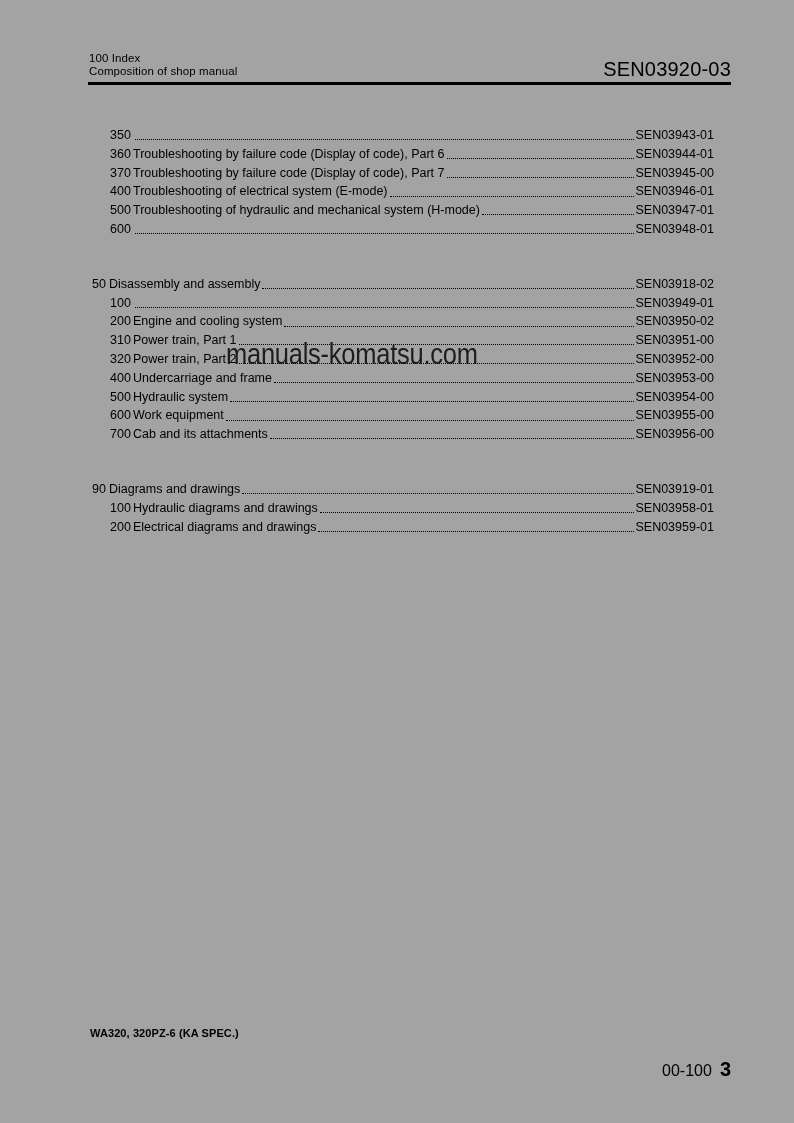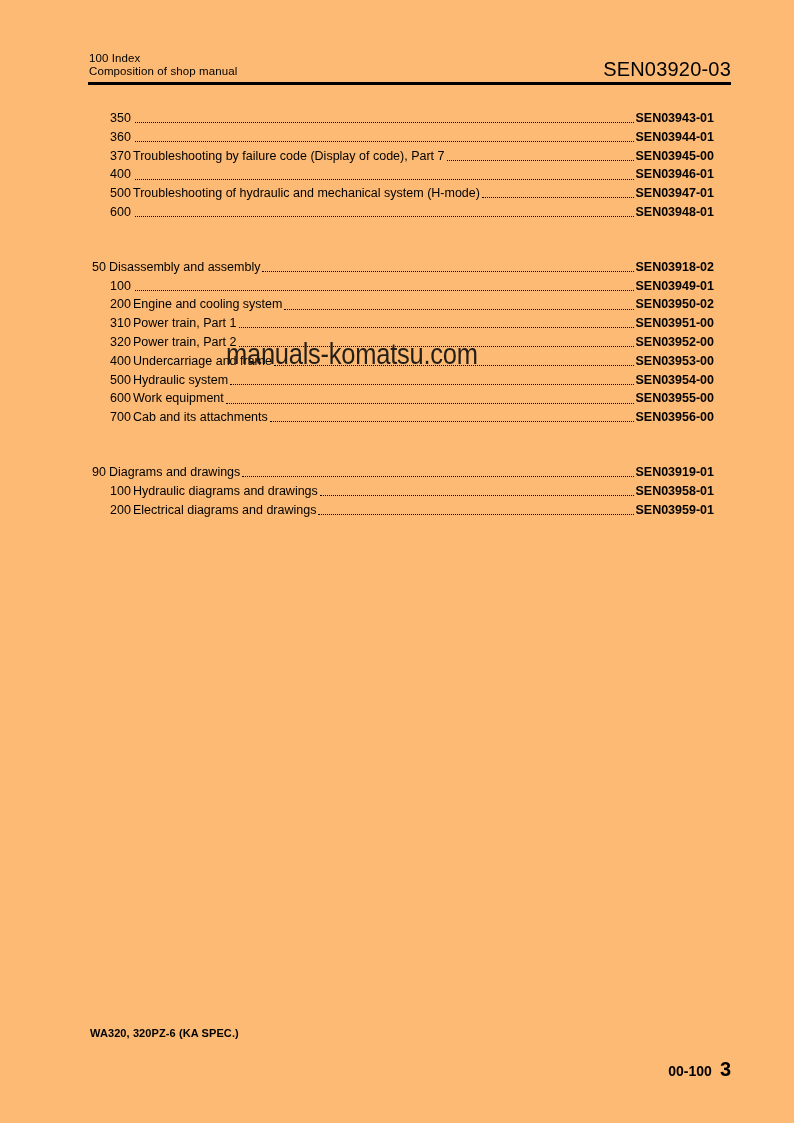--- a/index.html
+++ b/index.html
@@ -4,79 +4,79 @@
 <style>
   html, body { margin: 0; padding: 0; }
   body {
     width: 794px; height: 1123px;
     background: #ffffff;
     position: relative;
     overflow: hidden;
     font-family: "Liberation Sans", sans-serif;
     color: #000;
   }
-  .page { position: absolute; inset: 0; background: #fdba74; }
+  .page { position: absolute; inset: 0; background: #a3a3a3; }
 
   
   .hdr-left {
     position: absolute; left: 89px; top: 52px;
     font-size: 11.5px; line-height: 12.6px;
     letter-spacing: 0.1px;
   }
   .doc-code {
     position: absolute; right: 63px; top: 58px;
     font-size: 20px; letter-spacing: 0.2px;
   }
   .hdr-rule {
     position: absolute; left: 88px; top: 82px;
     width: 643px; height: 3px; background: #000;
   }
 
   
   .toc {
-    position: absolute; left: 92px; top: 109px;
+    position: absolute; left: 92px; top: 126px;
     width: 622px; font-size: 12.5px;
   }
   .toc-group + .toc-group { margin-top: 36px; }
   .toc-row {
     display: flex; align-items: stretch;
     height: 18.8px; line-height: 18.8px;
     white-space: nowrap;
   }
   .toc-row .num { flex: 0 0 auto; }
   .toc-row.parent .num { width: 17px; }
   .toc-row.sub { padding-left: 18px; }
   .toc-row.sub .num { width: 23px; }
   .toc-row .label { flex: 0 0 auto; }
   .dots {
     flex: 1 1 auto; min-width: 8px;
     border-bottom: 1.7px dotted #000;
     margin: 0 1px 4.5px 2px;
   }
-  .toc-row .code { flex: 0 0 auto; font-weight: bold; }
+  .toc-row .code { flex: 0 0 auto; }
 
   
   .watermark {
     position: absolute; left: 226px; top: 337px;
     font-size: 30px; letter-spacing: -0.3px;
     color: rgba(18,18,18,0.93);
     transform: scaleX(0.85); transform-origin: left top;
     z-index: 5; white-space: nowrap;
   }
 
   
   .ftr-left {
     position: absolute; left: 90px; top: 1027px;
     font-size: 11px; font-weight: bold; letter-spacing: 0.1px;
   }
   .ftr-right {
     position: absolute; right: 63px; top: 1058px;
     display: flex; align-items: baseline;
   }
-  .ftr-code { font-size: 14px; font-weight: bold; }
+  .ftr-code { font-size: 16px; font-weight: normal; }
   .ftr-page { font-size: 20px; font-weight: bold; margin-left: 8px; }
 </style>
 </head>
 <body>
 
 <div class="page">
 
   <div class="hdr-left">
     <div>100 Index</div>
     <div>Composition of shop manual</div>
@@ -86,31 +86,33 @@
 
   <div class="toc">
       <div class="toc-group">
         <div class="toc-row sub">
           <span class="num">350</span>
           <span class="dots"></span>
           <span class="code">SEN03943-01</span>
         </div>
         <div class="toc-row sub">
           <span class="num">360</span>
+          <span class="label">Troubleshooting by failure code (Display of code), Part 6</span>
           <span class="dots"></span>
           <span class="code">SEN03944-01</span>
         </div>
         <div class="toc-row sub">
           <span class="num">370</span>
           <span class="label">Troubleshooting by failure code (Display of code), Part 7</span>
           <span class="dots"></span>
           <span class="code">SEN03945-00</span>
         </div>
         <div class="toc-row sub">
           <span class="num">400</span>
+          <span class="label">Troubleshooting of electrical system (E-mode)</span>
           <span class="dots"></span>
           <span class="code">SEN03946-01</span>
         </div>
         <div class="toc-row sub">
           <span class="num">500</span>
           <span class="label">Troubleshooting of hydraulic and mechanical system (H-mode)</span>
           <span class="dots"></span>
           <span class="code">SEN03947-01</span>
         </div>
         <div class="toc-row sub">

